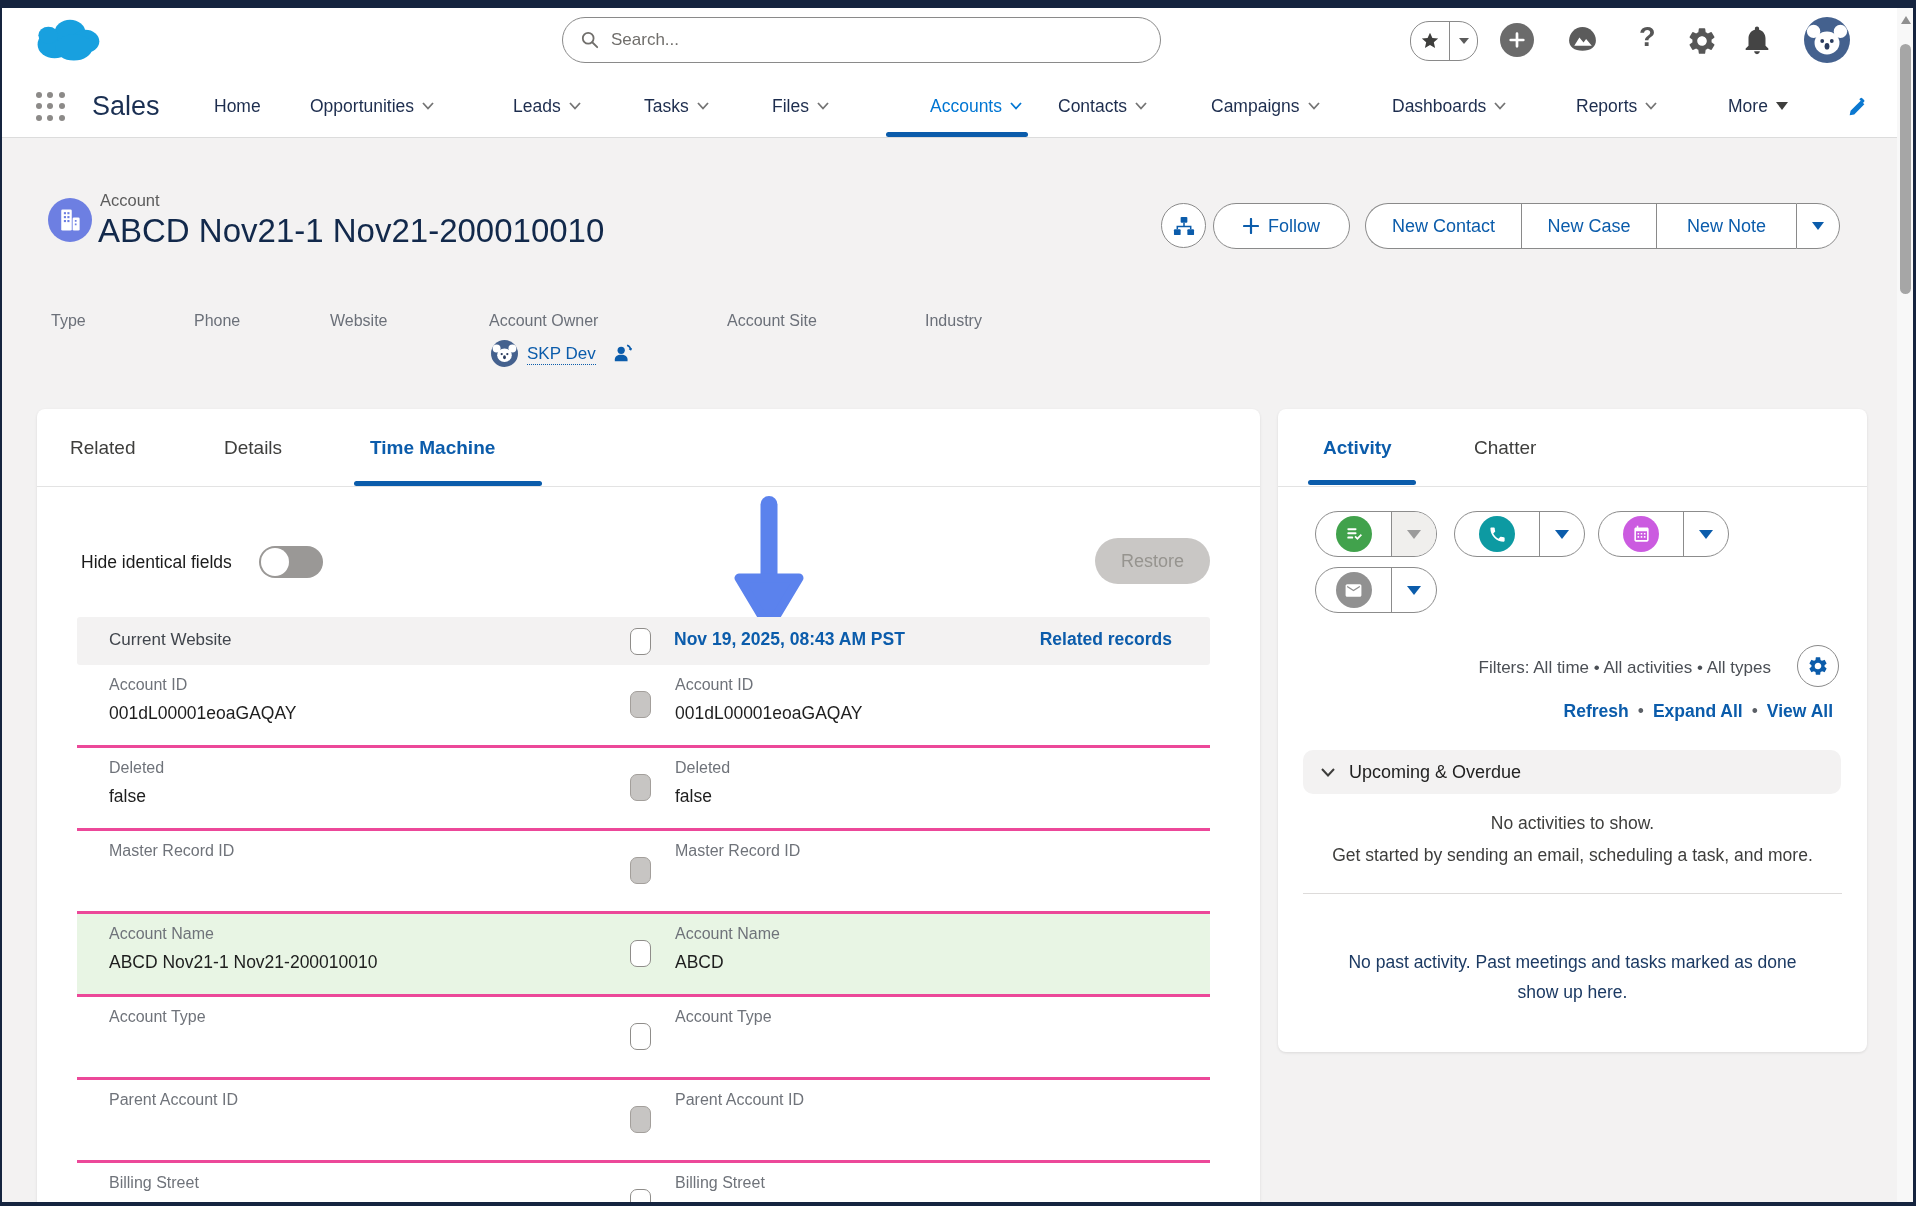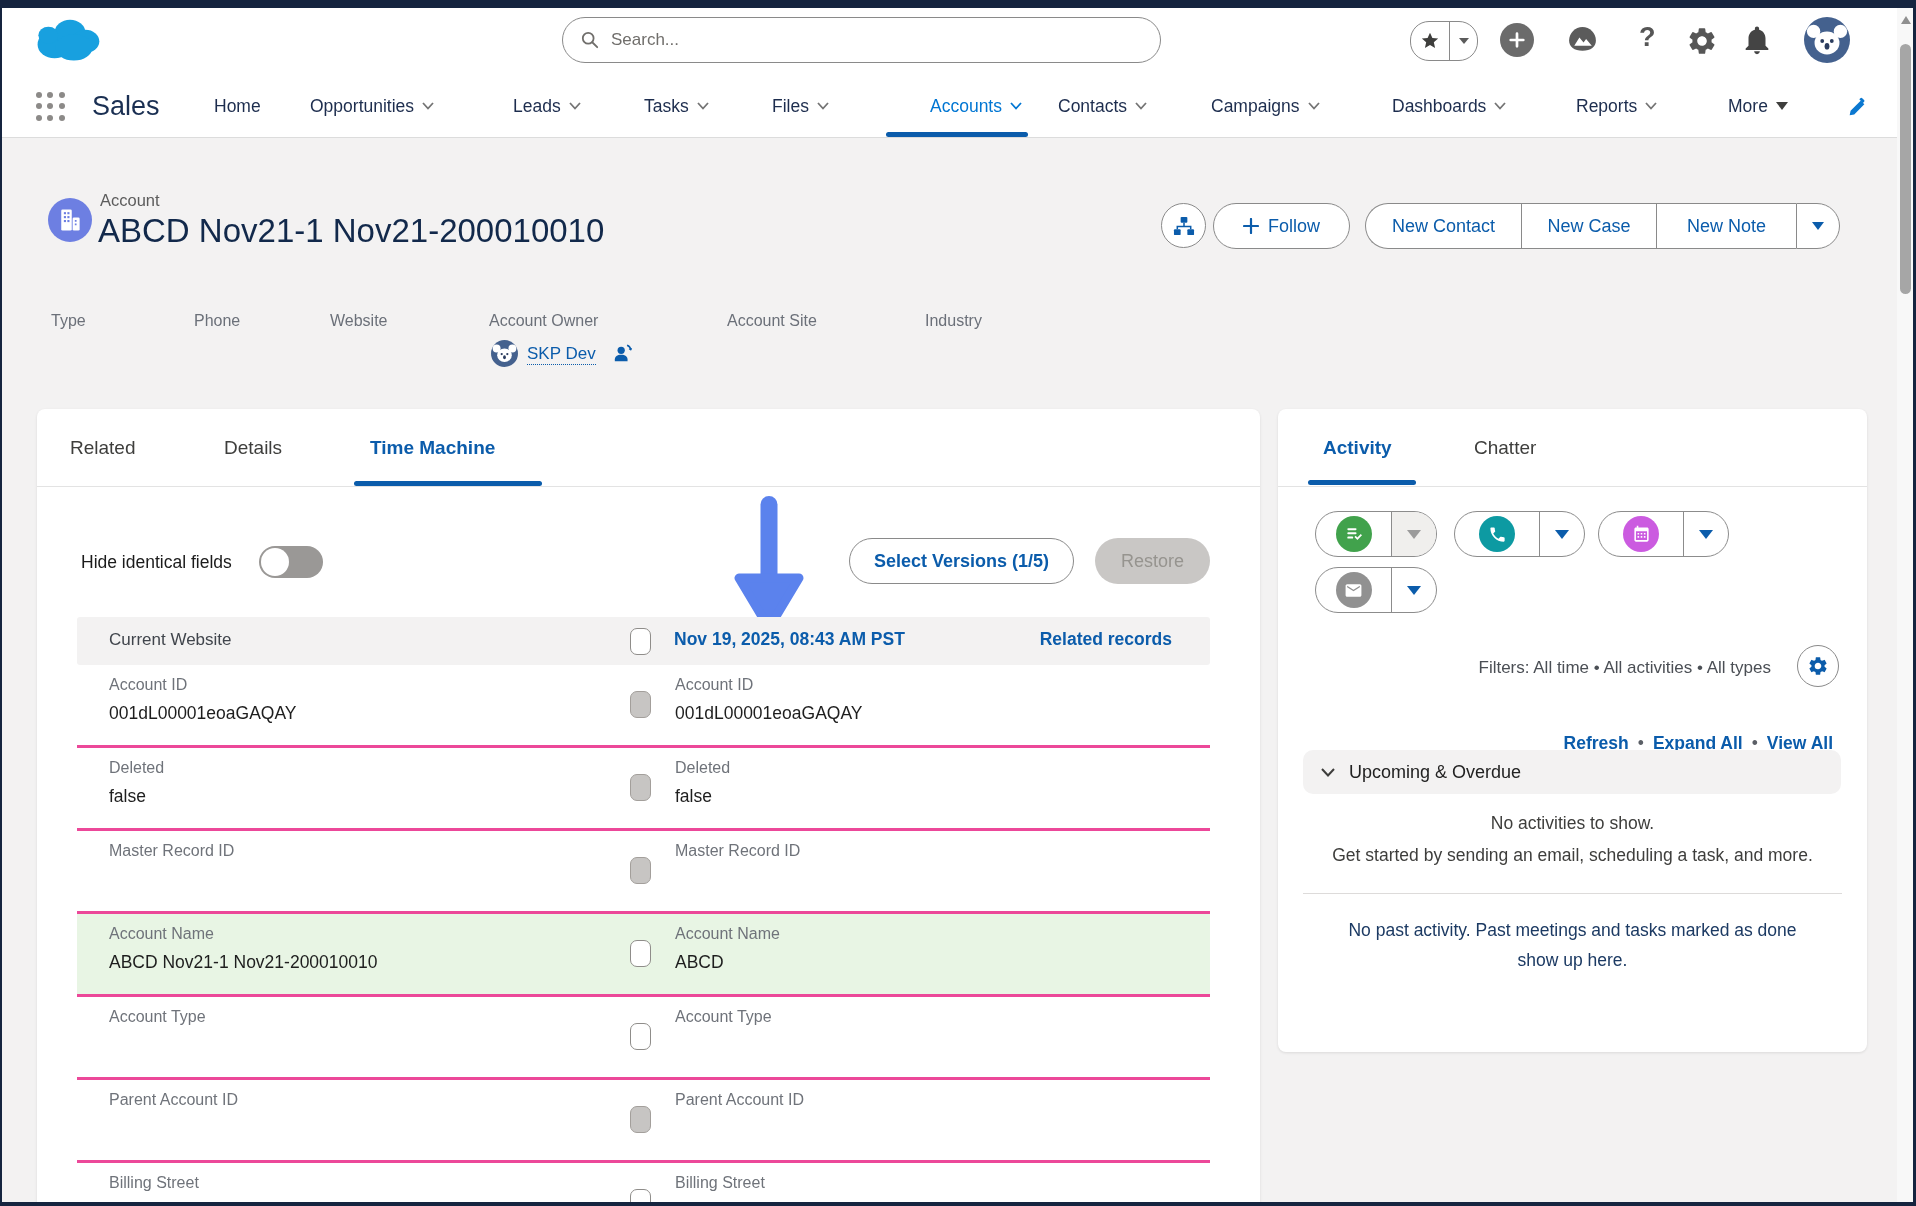--- a/index.html
+++ b/index.html
@@ -70,21 +70,21 @@
   .blue-link{color:#0b5cab;font-weight:700;cursor:pointer;}
   
   .split-grp{position:absolute;height:46px;border:1px solid #8c8c8c;border-radius:23px;display:flex;
              overflow:hidden;background:#fff;box-sizing:border-box;}
   .split-main{flex:1;display:flex;align-items:center;justify-content:center;border-right:1px solid #8c8c8c;}
   .split-caret{width:44px;display:flex;align-items:center;justify-content:center;}
   .icn-circle{width:36px;height:36px;border-radius:50%;display:flex;align-items:center;justify-content:center;}
   .caret-blue{width:0;height:0;border-left:7px solid transparent;border-right:7px solid transparent;border-top:9px solid #0b5cab;}
   .caret-gray{border-top-color:#9b9b9b;}
   .filters-line{font-size:17px;color:#4b4f55;}
-  .links-line{display:flex;gap:9px;align-items:center;font-size:17.5px;margin-top:32px;}
+  .links-line{display:flex;gap:9px;align-items:center;font-size:17.5px;}
   .links-line .lnk{color:#0b5cab;font-weight:700;cursor:pointer;}
   .links-line .dot{color:#5b5f66;}
   .upc-bar{left:25px;top:341px;right:26px;height:44px;background:#f3f2f2;border-radius:10px;
            display:flex;align-items:center;gap:14px;padding:0 18px;box-sizing:border-box;cursor:pointer;}
   .muted-center{left:0;right:0;text-align:center;font-size:17.5px;color:#3e3e3c;}
   .past-text{left:55px;right:55px;text-align:center;font-size:17.5px;color:#1c3a63;line-height:30px;}
   
   .sb-track{left:1897px;top:8px;width:16px;height:1194px;background:#f8f8f8;}
   .sb-thumb{left:1900px;top:44px;width:11px;height:250px;background:#a6a6a6;border-radius:6px;}
   .sb-up{left:1901px;top:16px;width:0;height:0;border-left:5px solid transparent;border-right:5px solid transparent;border-bottom:8px solid #8f8f8f;}
@@ -310,21 +310,20 @@
     <div class="abs tab" style="left:33px">Related</div>
     <div class="abs tab" style="left:187px">Details</div>
     <div class="abs tab active" style="left:333px">Time Machine</div>
     <div class="abs tab-underline" style="left:317px;top:72px;width:188px"></div>
 
     <div class="abs" style="left:44px;top:142px;font-size:17.5px;color:#1b1b1b;line-height:22px">Hide identical fields</div>
     <div class="abs toggle" style="left:222px;top:137px">
         <span class="knob"></span>
       </div>
 
-    <div class="abs btn pill" style="left:812px;top:129px;width:225px;height:46px;font-weight:700">Select Versions (1/5)</div>
     <div class="abs btn pill btn-disabled" style="left:1058px;top:129px;width:115px;height:46px">Restore</div>
 
     <svg class="abs" style="left:692px;top:85px" width="80" height="142" viewBox="0 0 80 142">
       <rect x="31.5" y="2" width="17" height="90" rx="8.5" fill="#5b82ed"></rect>
       <polygon points="10,84 70,84 40,134" fill="#5b82ed" stroke="#5b82ed" stroke-width="9" stroke-linejoin="round"></polygon>
     </svg>
 
     <div class="abs tm-table">
       <div class="tm-head">
         <span class="abs" style="left:32px;top:13px;font-size:17px;color:#40454c">Current Website</span>
@@ -472,21 +471,21 @@
     <div class="upc-bar abs">
       <svg width="14" height="9" viewBox="0 0 14 9">
         <polyline points="1,1 7,7.5 13,1" fill="none" stroke="#3e3e3c" stroke-width="2"></polyline>
       </svg>
       <span style="font-size:18px;color:#222">Upcoming &amp; Overdue</span>
     </div>
 
     <div class="abs muted-center" style="top:436px">Get started by sending an email, scheduling a task, and more.</div>
     <div class="abs muted-center" style="top:404px">No activities to show.</div>
     <div class="abs" style="top:484px;left:25px;right:25px;height:1px;background:#dddbda"></div>
-    <div class="abs past-text" style="top:506px">No past activity. Past meetings and tasks marked as done show up here.</div>
+    <div class="abs past-text" style="top:538px">No past activity. Past meetings and tasks marked as done show up here.</div>
   </div>
 
   <div class="abs sb-track"></div>
   <div class="abs sb-up"></div>
   <div class="abs sb-thumb"></div>
 
   <div class="abs frame" style="left:0;top:0;width:1916px;height:8px"></div>
   <div class="abs frame" style="left:0;top:0;width:2px;height:1206px"></div>
   <div class="abs frame" style="left:1913px;top:0;width:3px;height:1206px"></div>
   <div class="abs frame" style="left:0;top:1202px;width:1916px;height:4px"></div>

